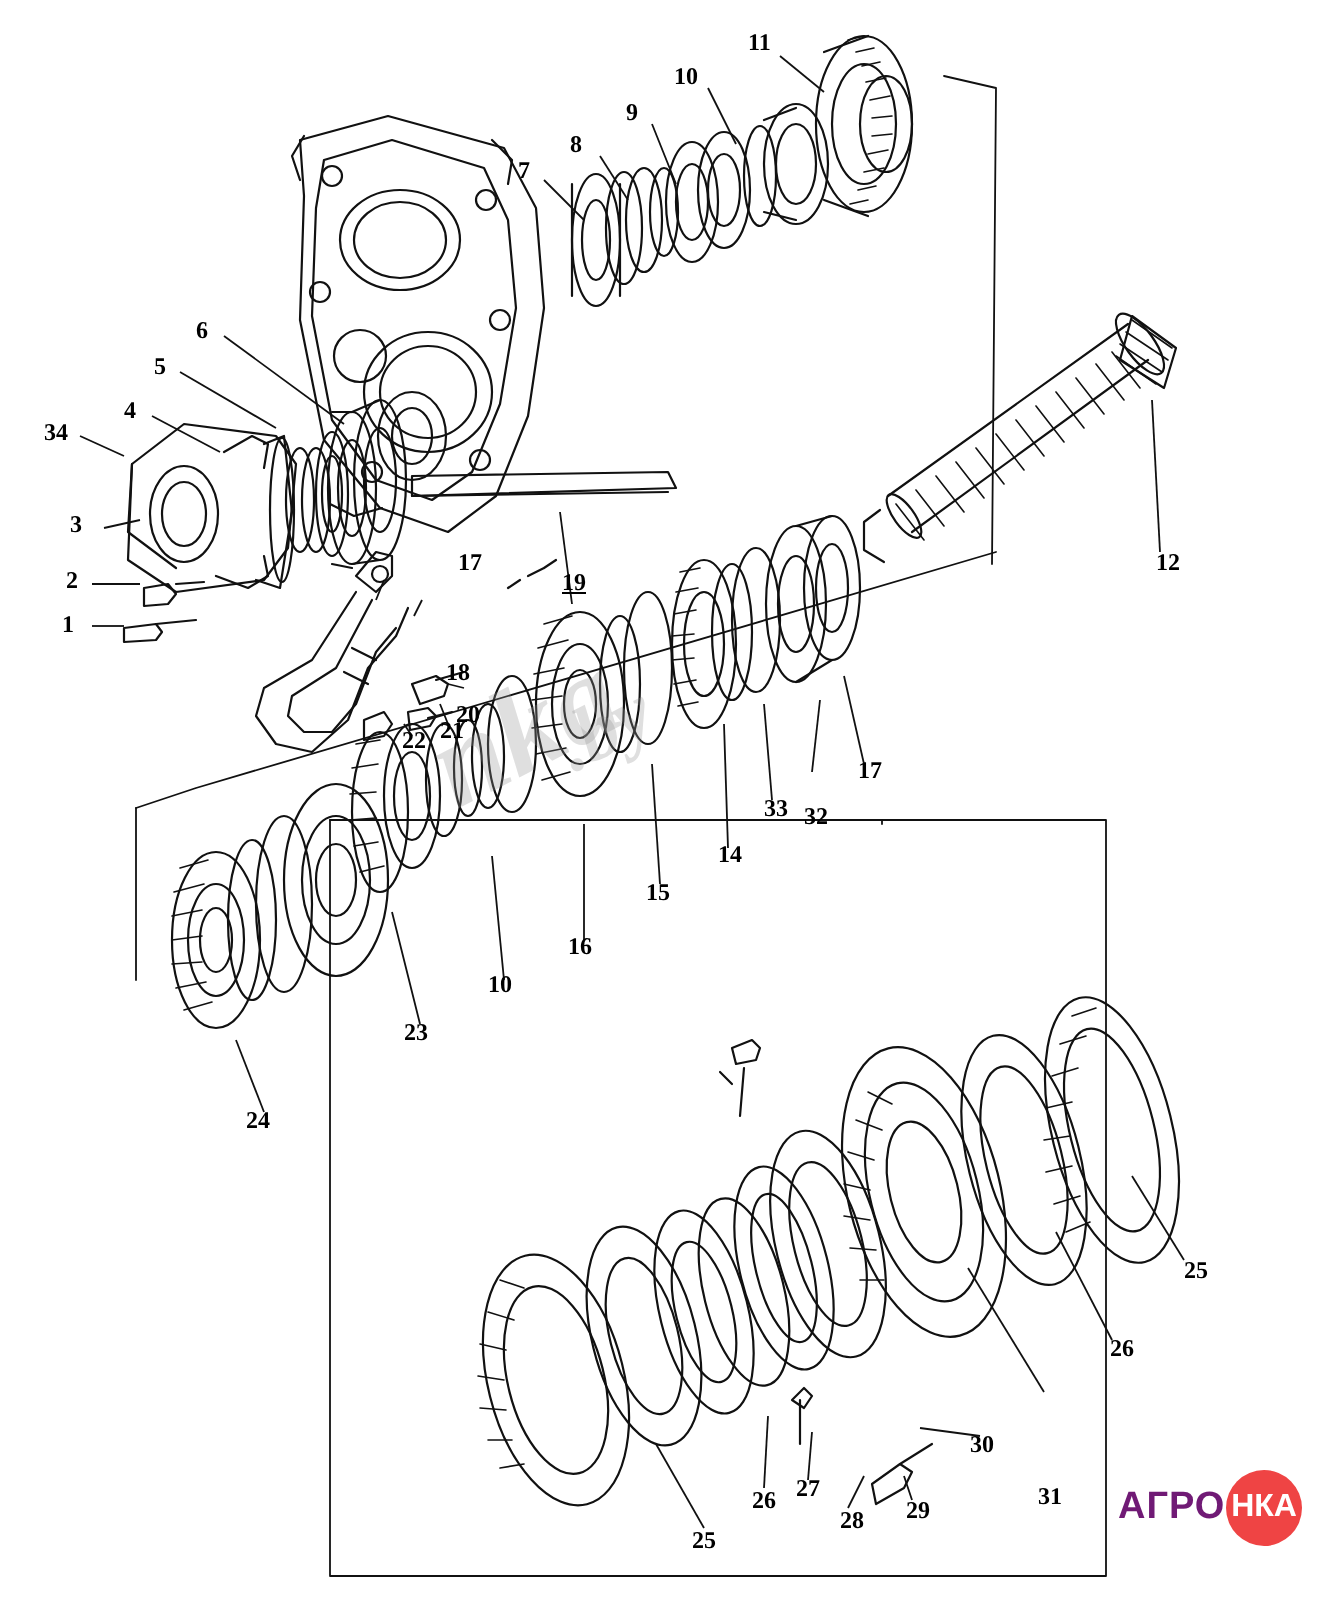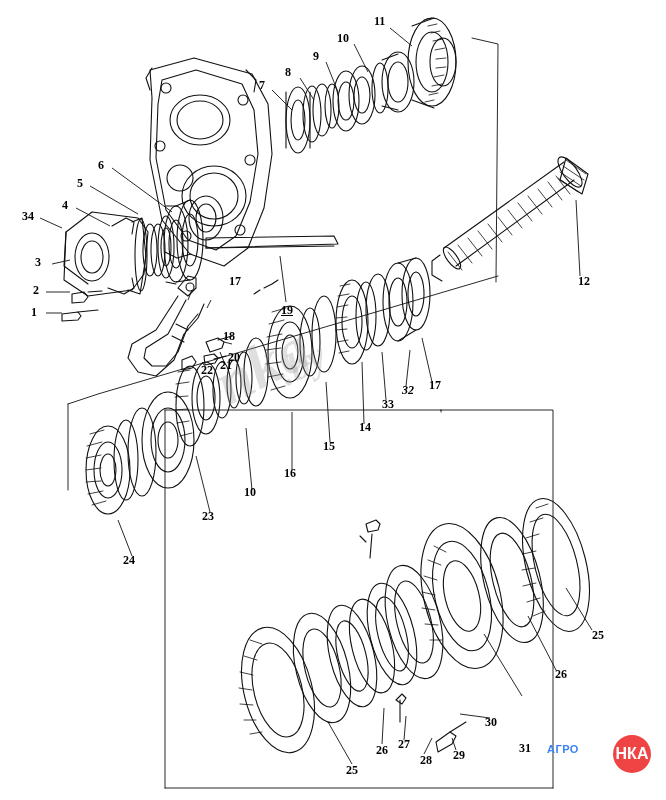--- a/index.html
+++ b/index.html
@@ -8,22 +8,22 @@
   #sheet{position:absolute;left:0;top:0;width:666px;height:800px;}
   svg.layer{position:absolute;left:0;top:0;width:666px;height:800px;}
   .num{position:absolute;font-size:12px;font-weight:700;color:#000;
        font-family:"Liberation Serif", serif;line-height:1;}
   .wm{position:absolute;color:rgba(150,150,150,0.30);
       font-family:"Liberation Serif", serif;font-style:italic;
       font-weight:700;white-space:nowrap;pointer-events:none;}
   #wm1{left:214px;top:330px;font-size:62px;transform:rotate(-27deg);}
   #wm2{left:278px;top:340px;font-size:40px;transform:rotate(-27deg);}
   #brand{position:absolute;left:547px;top:733px;width:110px;height:42px;}
-  #brand .btxt{position:absolute;left:0;top:10px;font-size:11px;font-weight:700;
-               color:#3b82f6;letter-spacing:.5px;font-family:"Liberation Sans",sans-serif;}
+  #brand .btxt{position:absolute;left:12px;top:10px;font-size:19px;font-weight:700;
+               color:#701a75;letter-spacing:.5px;font-family:"Liberation Sans",sans-serif;}
   #brand .circ{position:absolute;left:66px;top:2px;width:38px;height:38px;border-radius:50%;
                background:#ef4444;}
   #brand .circ span{position:absolute;left:0;right:0;top:10px;text-align:center;
                font-size:16px;font-weight:700;color:#fff;}
 </style>
 </head>
 <body>
 
 <div id="sheet">
 
@@ -274,31 +274,31 @@
   <div class="num" style="left:62px;top:199px;">4</div>
   <div class="num" style="left:77px;top:177px;">5</div>
   <div class="num" style="left:98px;top:159px;">6</div>
   <div class="num" style="left:259px;top:79px;">7</div>
   <div class="num" style="left:285px;top:66px;">8</div>
   <div class="num" style="left:313px;top:50px;">9</div>
   <div class="num" style="left:337px;top:32px;">10</div>
   <div class="num" style="left:374px;top:15px;">11</div>
   <div class="num" style="left:578px;top:275px;">12</div>
   <div class="num" style="left:429px;top:379px;">17</div>
-  <div class="num" style="left:402px;top:384px;font-style:italic;">32</div>
+  <div class="num" style="left:402px;top:402px;">32</div>
   <div class="num" style="left:382px;top:398px;">33</div>
   <div class="num" style="left:359px;top:421px;">14</div>
   <div class="num" style="left:323px;top:440px;">15</div>
   <div class="num" style="left:284px;top:467px;">16</div>
   <div class="num" style="left:244px;top:486px;">10</div>
   <div class="num" style="left:202px;top:510px;">23</div>
   <div class="num" style="left:123px;top:554px;">24</div>
   <div class="num" style="left:186px;top:275px;margin-left:43px;">17</div>
   <div class="num" style="left:223px;top:286px;margin-top:44px;">18</div>
-  <div class="num" style="left:281px;top:304px;text-decoration:underline;">19</div>
+  <div class="num" style="left:281px;top:285px;text-decoration:underline;">19</div>
   <div class="num" style="left:228px;top:329px;margin-top:22px;">20</div>
   <div class="num" style="left:220px;top:359px;">21</div>
   <div class="num" style="left:201px;top:364px;">22</div>
   <div class="num" style="left:22px;top:210px;">34</div>
   <div class="num" style="left:592px;top:629px;">25</div>
   <div class="num" style="left:555px;top:668px;">26</div>
   <div class="num" style="left:519px;top:695px;margin-top:47px;">31</div>
   <div class="num" style="left:485px;top:716px;">30</div>
   <div class="num" style="left:453px;top:749px;">29</div>
   <div class="num" style="left:420px;top:754px;">28</div>

